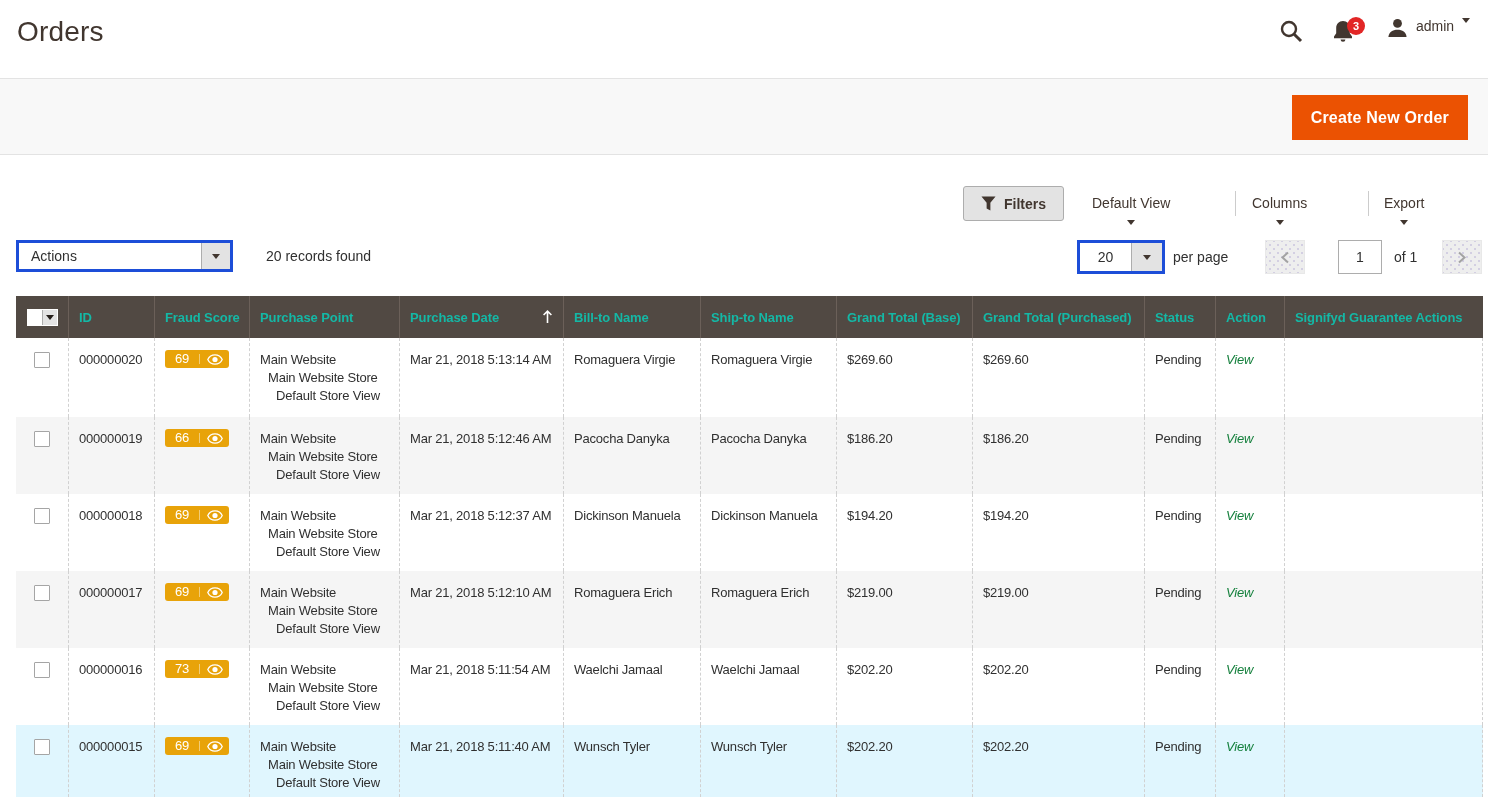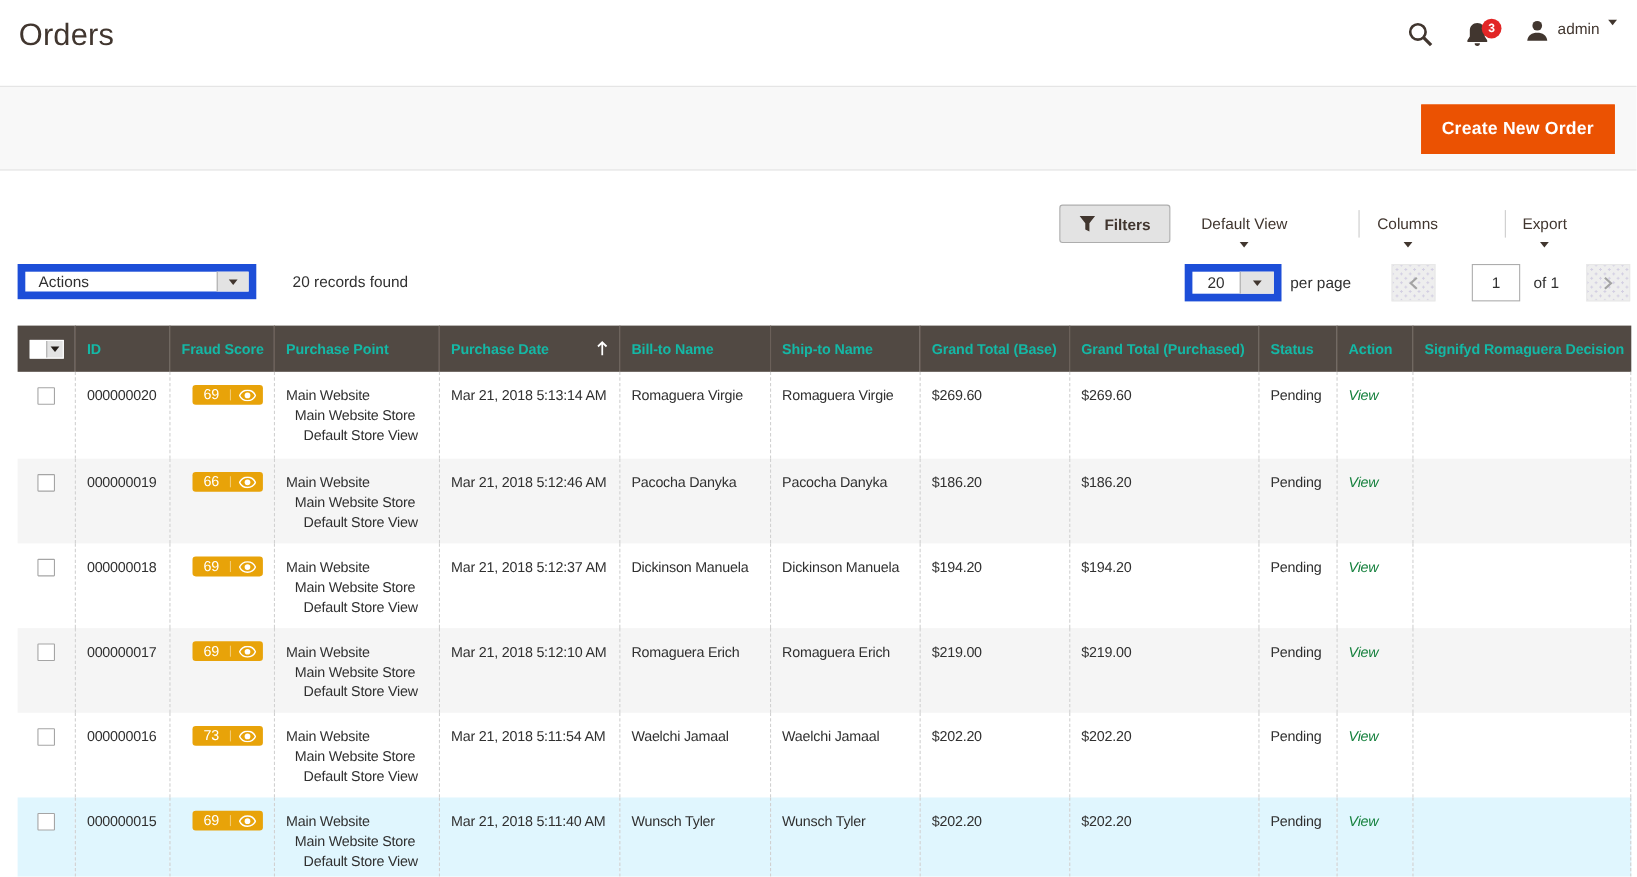--- a/index.html
+++ b/index.html
@@ -31,21 +31,21 @@
   .filters-btn { position:absolute; left:963px; top:186px; width:101px; height:35px; background:#e3e3e3; border:1px solid #adadad; border-radius:3px; display:flex; align-items:center; justify-content:center; gap:8px; font-family:inherit; font-size:14px; font-weight:700; color:#41362f; cursor:pointer; }
   .view-group { position:absolute; top:186px; height:35px; display:flex; align-items:center; gap:9px; font-size:14px; color:#41362f; cursor:pointer; background:none; border:none; font-family:inherit;flex-direction:column; }
   .vg-bookmarks { left:1092px; }
   .vg-columns { left:1252px; }
   .vg-export { left:1384px; }
   .vdiv { position:absolute; top:191px; width:1px; height:25px; background:#ccc; }
   .vdiv-1 { left:1235px; }
   .vdiv-2 { left:1368px; }
 
   
-  .sel { border:7px solid #1d4ed8; background:#fff; display:flex; align-items:stretch; cursor:pointer; }
+  .sel { border:3px solid #1d4ed8; background:#fff; display:flex; align-items:stretch; cursor:pointer; }
   .sel .sel-label { flex:1; display:flex; align-items:center; padding-left:12px; font-size:14px; color:#303030; }
   .sel .sel-caretbox { width:29px; background:#e3e3e3; border-left:1px solid #adadad; display:flex; align-items:center; justify-content:center; }
   .actions-select { position:absolute; left:16px; top:240px; width:217px; height:32px; }
   .records { position:absolute; left:266px; top:240px; height:32px; line-height:32px; font-size:14px; color:#303030; }
 
   .pp-select { position:absolute; left:1077px; top:240px; width:88px; height:34px; }
   .pp-select .sel-label { justify-content:center; padding-left:0; }
   .pp-select .sel-caretbox { width:31px; }
   .pp-label { position:absolute; left:1173px; top:240px; height:34px; line-height:34px; font-size:14px; color:#303030; }
   .page-btn { position:absolute; top:240px; width:40px; height:34px; border:1px solid #e8e8e8; background-color:#eeeeee; background-image:radial-gradient(circle, #d3cfe2 0.9px, rgba(0,0,0,0) 1.1px), radial-gradient(circle, #d3cfe2 0.9px, rgba(0,0,0,0) 1.1px); background-size:8px 8px, 8px 8px; background-position:0 0, 4px 4px; color:#9d9d9d; cursor:default; }
@@ -69,21 +69,21 @@
   .data-grid tbody tr.even { background:#f5f5f5; }
   .data-grid tbody tr.hl { background:#e0f6fe; }
 
   .cb-ctrl { margin-left:11px; width:31px; height:17px; display:flex; border:1px solid #fff; background:#fff; }
   .cb-ctrl .cb-box { width:14px; height:15px; background:#fff; }
   .cb-ctrl .cb-caret { width:15px; height:15px; background:#e3e3e3; border-left:1px solid #adadad; display:flex; align-items:center; justify-content:center; }
   .cb-ctrl .caret { border-left-width:4px; border-right-width:4px; border-top:5px solid #241e1a; }
 
   .row-cb { display:block; margin-left:8px; margin-top:1px; width:16px; height:16px; border:1px solid #a5a5a5; border-radius:1px; background:#fff; cursor:pointer; }
 
-  .fraud-badge { display:flex; margin-left:10px; margin-top:-1px; width:64px; height:18px; border-radius:3px; background:#e8a309; color:#fff; align-items:center; cursor:pointer; }
+  .fraud-badge { display:flex; margin-top:-1px; width:64px; height:18px; border-radius:3px; background:#e8a309; color:#fff; align-items:center; cursor:pointer; }
   .fraud-badge .fs-num { width:34px; text-align:center; font-size:13px; line-height:18px; }
   .fraud-badge .fs-div { width:1px; height:10px; background:rgba(255,255,255,.45); }
   .fraud-badge svg { display:block; margin:0 auto; }
 
   .pp-line.pp1 { padding-left:8px; }
   .pp-line.pp2 { padding-left:16px; }
 
   a.view-link { color:#15803d; text-decoration:none; cursor:pointer;font-style:italic; }
 </style>
 </head>
@@ -232,21 +232,21 @@
                 <path d="M5.5 13V1.8M1.6 5L5.5 1.2 9.4 5" fill="none" stroke="#fff" stroke-width="1.6"></path>
               </svg>
           </div>
         </th>
         <th>Bill-to Name</th>
         <th>Ship-to Name</th>
         <th>Grand Total (Base)</th>
         <th>Grand Total (Purchased)</th>
         <th>Status</th>
         <th>Action</th>
-        <th>Signifyd Romaguera Decision</th>
+        <th>Signifyd Guarantee Actions</th>
       </tr>
     </thead>
     <tbody id="grid-body">
         <tr class="odd first">
     <td>
             <span class="row-cb"></span>
           </td>
     <td><span>000000020</span></td>
     <td>
       <span class="fraud-badge">

